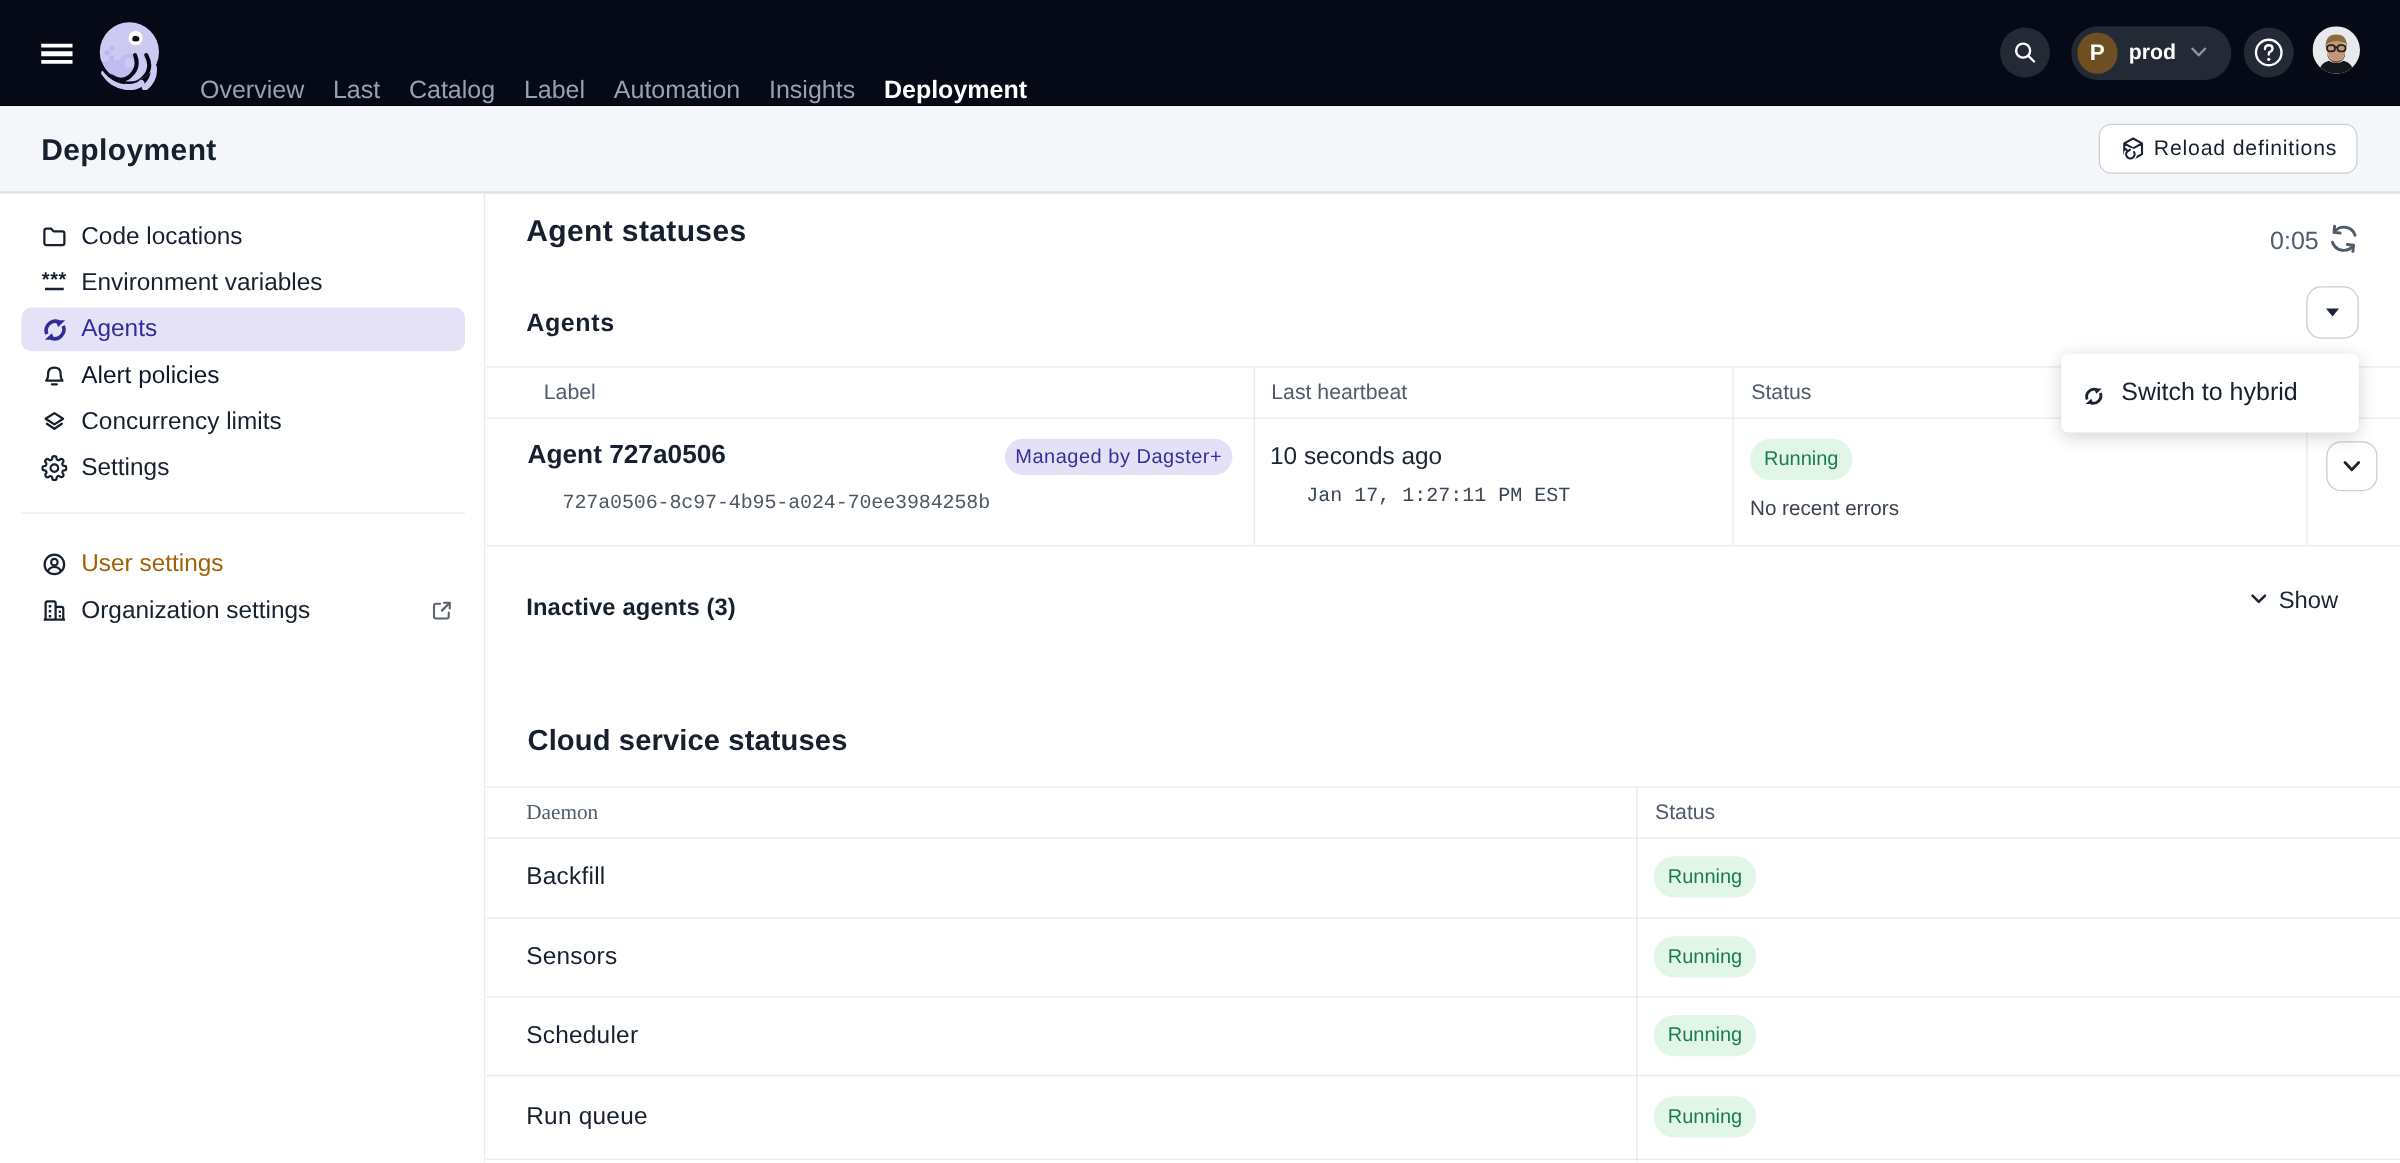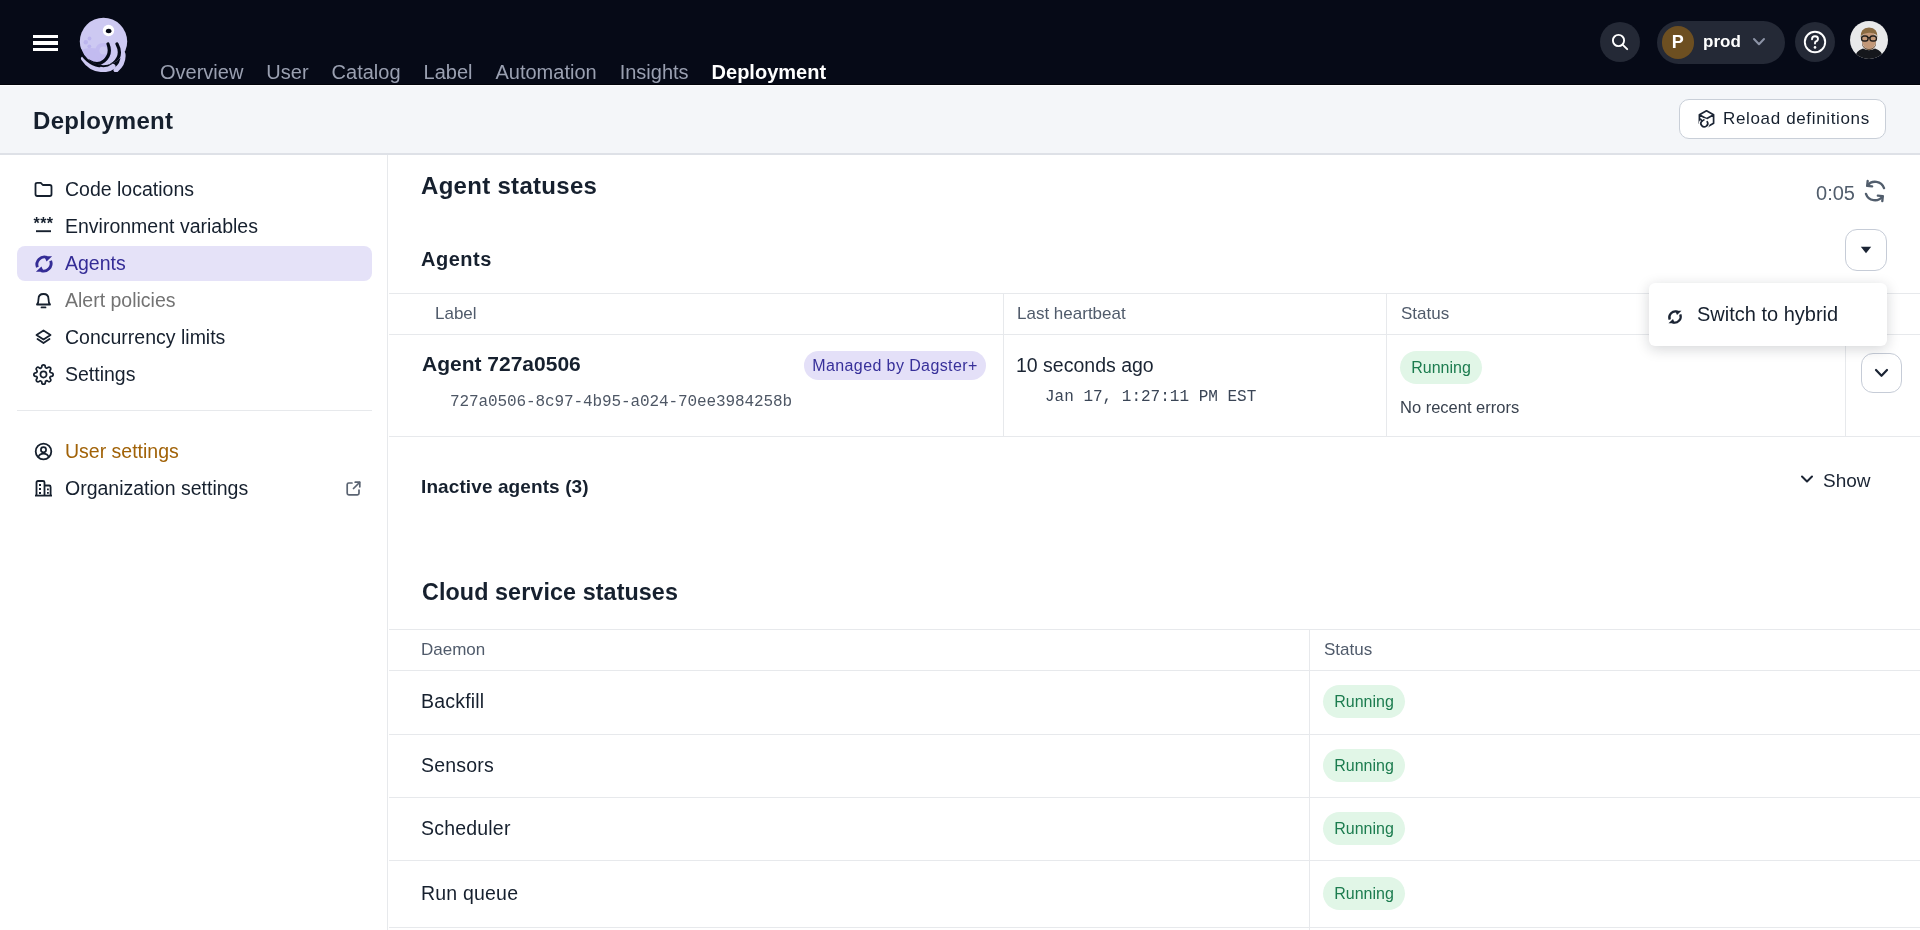--- a/index.html
+++ b/index.html
@@ -43,21 +43,21 @@
   <circle cx="30.5" cy="16.5" r="5.7" fill="#fff"></circle>
   <path d="M 27.8 17.8 Q 27.6 14.6 30.8 14.7 Q 33.6 14.8 33.5 17.2 Q 33.4 19.3 30.6 19.2 Q 28 19.1 27.8 17.8 Z" fill="#060A17"></path>
   <circle cx="11.5" cy="24.5" r="1.9" fill="#BCB5EE"></circle>
   <circle cx="7.8" cy="28.2" r="2.2" fill="#BCB5EE"></circle>
   <circle cx="11.3" cy="32.3" r="1.9" fill="#BCB5EE"></circle>
 </svg>
 </div>
 
 <div class="abs" style="left:160px;top:0;height:84px;display:flex;align-items:flex-end;gap:23px;font-size:20px;font-weight:500;color:#9AA0B1;">
   <span>Overview</span>
-    <span>User</span>
+    <span>Last</span>
     <span>Catalog</span>
     <span>Label</span>
     <span>Automation</span>
     <span>Insights</span>
     <span style="color:#fff;font-weight:600;">Deployment</span>
 </div>
 
 <div class="abs" style="left:1600px;top:22px;width:40px;height:40px;border-radius:50%;background:#242936;"></div>
 <svg class="abs" style="left:1610px;top:32px;" width="20" height="20" viewBox="0 0 20 20">
   <circle cx="8.5" cy="8.5" r="5.6" fill="none" stroke="#fff" stroke-width="1.9"></circle>
@@ -109,21 +109,21 @@
   <path d="M 4.6 10.2 L 6 12.1 L 7.9 10.9" fill="none" stroke="#1B2434" stroke-width="1.7" stroke-linecap="round" stroke-linejoin="round"></path>
 </svg>
 <div class="abs" style="left:1723px;top:99px;height:40px;line-height:40px;font-size:17px;font-weight:500;letter-spacing:0.65px;color:#16202E;">Reload definitions</div>
 
 <div class="abs" style="left:0;top:155px;width:388px;height:775px;background:#fff;border-right:1px solid #E7E9EC;"></div>
 <div class="abs" id="sb-agents" style="left:17px;top:245.5px;width:355px;height:35px;border-radius:8px;background:#E5E2F8;"></div>
 
 <div class="abs" style="left:65px;top:171px;height:37px;line-height:37px;font-size:19.5px;color:#16202E;">Code locations</div>
 <div class="abs" style="left:65px;top:208px;height:37px;line-height:37px;font-size:19.5px;color:#16202E;">Environment variables</div>
 <div class="abs" style="left:65px;top:245px;height:37px;line-height:37px;font-size:19.5px;color:#342C96;">Agents</div>
-<div class="abs" style="left:65px;top:282px;height:37px;line-height:37px;font-size:19.5px;color:#737373;text-align:center;">Alert policies</div>
+<div class="abs" style="left:65px;top:282px;height:37px;line-height:37px;font-size:19.5px;color:#0f172a;text-align:center;">Alert policies</div>
 <div class="abs" style="left:65px;top:319px;height:37px;line-height:37px;font-size:19.5px;color:#16202E;">Concurrency limits</div>
 <div class="abs" style="left:65px;top:356px;height:37px;line-height:37px;font-size:19.5px;color:#16202E;">Settings</div>
 <div class="hline" style="left:17px;top:410px;width:355px;"></div>
 <div class="abs" style="left:65px;top:433px;height:37px;line-height:37px;font-size:19.5px;color:#a16207;">User settings</div>
 <div class="abs" style="left:65px;top:470px;height:37px;line-height:37px;font-size:19.5px;color:#16202E;">Organization settings</div>
 
 <svg class="abs" style="left:33px;top:179px;" width="21" height="21" viewBox="0 0 21 21">
   <path d="M 2.5 5.5 Q 2.5 3.8 4.2 3.8 L 7.8 3.8 L 9.8 6 L 16.8 6 Q 18.5 6 18.5 7.7 L 18.5 15.3 Q 18.5 17 16.8 17 L 4.2 17 Q 2.5 17 2.5 15.3 Z" fill="none" stroke="#16202E" stroke-width="1.8" stroke-linejoin="round"></path>
 </svg>
 <svg class="abs" style="left:33px;top:216px;" width="21" height="21" viewBox="0 0 21 21">
@@ -212,21 +212,21 @@
 <div class="abs" style="left:1823px;top:471px;font-size:19px;line-height:1;color:#1A2433;">Show</div>
 
 <div class="abs" style="left:422px;top:580.5px;font-size:23.3px;font-weight:600;letter-spacing:0.1px;line-height:1;color:#16202E;">Cloud service statuses</div>
 <div class="hline" style="left:389px;top:629px;width:1531px;"></div>
 <div class="hline" style="left:389px;top:670px;width:1531px;"></div>
 <div class="hline" style="left:389px;top:733.5px;width:1531px;"></div>
 <div class="hline" style="left:389px;top:797px;width:1531px;"></div>
 <div class="hline" style="left:389px;top:860px;width:1531px;"></div>
 <div class="hline" style="left:389px;top:926.5px;width:1531px;"></div>
 <div class="vline" style="left:1309px;top:629px;height:301px;"></div>
-<div class="abs" style="left:421px;top:629px;height:41px;line-height:41px;font-size:17px;color:#505B6B;">Daemon</div>
+<div class="abs" style="left:421px;top:629px;height:41px;line-height:41px;font-size:17px;color:#505B6B;font-family:Liberation Serif, serif;">Daemon</div>
 <div class="abs" style="left:1324px;top:629px;height:41px;line-height:41px;font-size:17px;color:#505B6B;">Status</div>
 <div class="abs" style="left:421px;top:670px;height:63.5px;line-height:63.5px;font-size:19.5px;letter-spacing:0.2px;color:#16202E;">Backfill</div>
 <div class="abs" style="left:421px;top:733.5px;height:63.5px;line-height:63.5px;font-size:19.5px;letter-spacing:0.2px;color:#16202E;">Sensors</div>
 <div class="abs" style="left:421px;top:797px;height:63px;line-height:63px;font-size:19.5px;letter-spacing:0.2px;color:#16202E;">Scheduler</div>
 <div class="abs" style="left:421px;top:860px;height:66.5px;line-height:66.5px;font-size:19.5px;letter-spacing:0.2px;color:#16202E;">Run queue</div>
 <div class="pill-green" style="left:1323px;top:685px;">Running</div>
 <div class="pill-green" style="left:1323px;top:748.5px;">Running</div>
 <div class="pill-green" style="left:1323px;top:811.5px;">Running</div>
 <div class="pill-green" style="left:1323px;top:876.5px;">Running</div>
 

